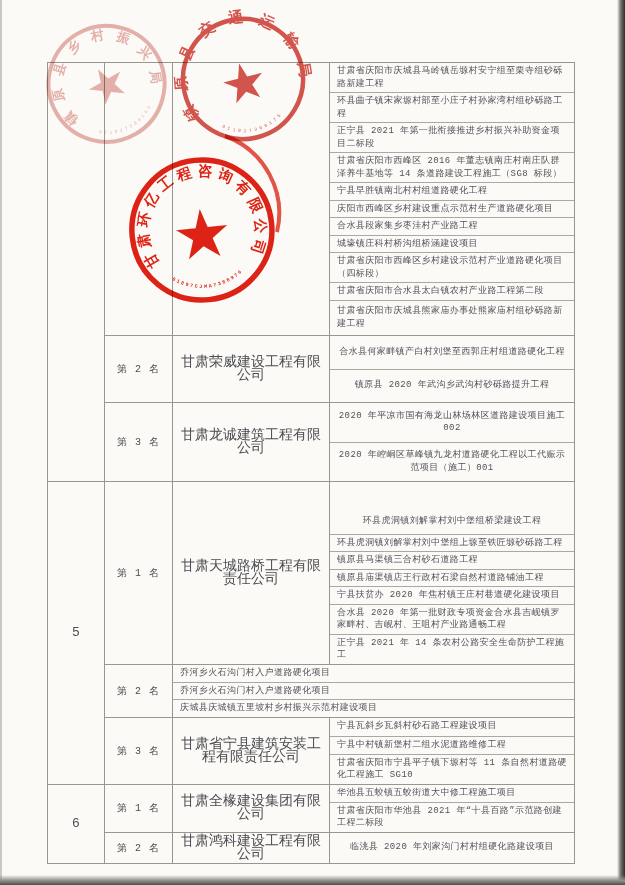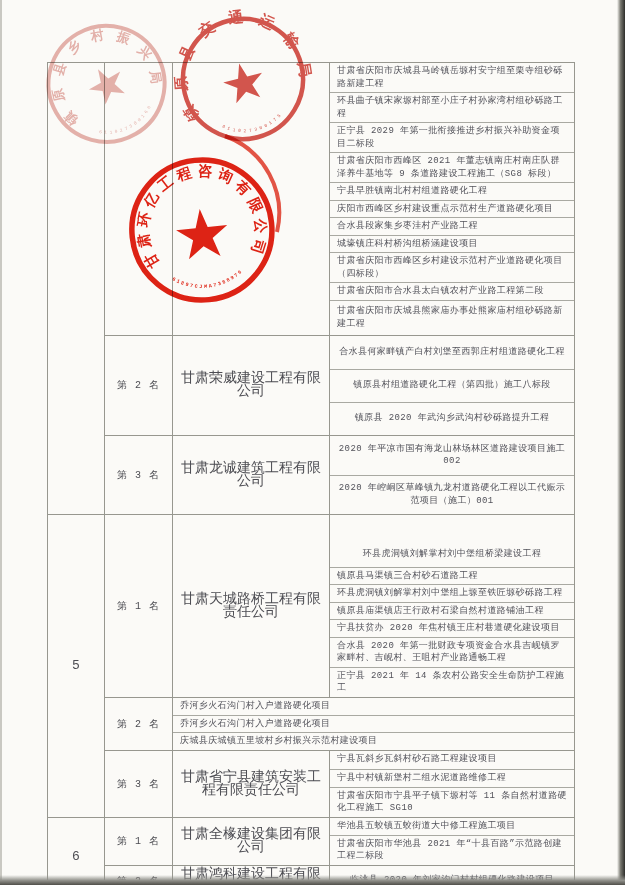--- a/index.html
+++ b/index.html
@@ -55,37 +55,36 @@
   <div class="rtable" id="rank-table">
       <div class="section s0">
         <div class="numcell"></div>
         <div class="groups">
           <div class="group g0">
             <div class="rankcell"></div>
             <div class="companycell"></div>
             <div class="projects">
               <div class="prow">甘肃省庆阳市庆城县马岭镇岳塬村安宁组至栗寺组砂砾路新建工程</div>
               <div class="prow">环县曲子镇宋家塬村部至小庄子村孙家湾村组砂砾路工程</div>
-              <div class="prow">正宁县 2029 年第一批衔接推进乡村振兴补助资金项目二标段</div>
-              <div class="prow">甘肃省庆阳市西峰区 2021 年董志镇南庄村南庄队群泽养牛基地等 9 条道路建设工程施工（SG8 标段）</div>
+              <div class="prow">正宁县 2021 年第一批衔接推进乡村振兴补助资金项目二标段</div>
+              <div class="prow">甘肃省庆阳市西峰区 2016 年董志镇南庄村南庄队群泽养牛基地等 14 条道路建设工程施工（SG8 标段）</div>
               <div class="prow">宁县早胜镇南北村村组道路硬化工程</div>
               <div class="prow">庆阳市西峰区乡村建设重点示范村生产道路硬化项目</div>
               <div class="prow">合水县段家集乡枣洼村产业路工程</div>
               <div class="prow">城壕镇庄科村桥沟组桥涵建设项目</div>
               <div class="prow">甘肃省庆阳市西峰区乡村建设示范村产业道路硬化项目（四标段）</div>
               <div class="prow">甘肃省庆阳市合水县太白镇农村产业路工程第二段</div>
               <div class="prow">甘肃省庆阳市庆城县熊家庙办事处熊家庙村组砂砾路新建工程</div>
             </div>
           </div>
           <div class="group g1">
             <div class="rankcell">第 2 名</div>
             <div class="companycell">甘肃荣威建设工程有限公司</div>
             <div class="projects">
               <div class="prow">合水县何家畔镇产白村刘堡至西郭庄村组道路硬化工程</div>
-              <div class="prow">镇原县村组道路硬化工程（第四批）施工八标段</div>
               <div class="prow">镇原县 2020 年武沟乡武沟村砂砾路提升工程</div>
             </div>
           </div>
           <div class="group g2">
             <div class="rankcell">第 3 名</div>
             <div class="companycell">甘肃龙诚建筑工程有限公司</div>
             <div class="projects">
               <div class="prow">2020 年平凉市国有海龙山林场林区道路建设项目施工 002</div>
               <div class="prow">2020 年崆峒区草峰镇九龙村道路硬化工程以工代赈示范项目（施工）001</div>
             </div>
@@ -93,22 +92,22 @@
         </div>
       </div>
       <div class="section s1">
         <div class="numcell">5</div>
         <div class="groups">
           <div class="group g0">
             <div class="rankcell">第 1 名</div>
             <div class="companycell">甘肃天城路桥工程有限责任公司</div>
             <div class="projects">
               <div class="prow">环县虎洞镇刘解掌村刘中堡组桥梁建设工程</div>
+              <div class="prow">环县虎洞镇刘解掌村刘中堡组上塬至铁匠塬砂砾路工程</div>
               <div class="prow">镇原县马渠镇三合村砂石道路工程</div>
-              <div class="prow">环县虎洞镇刘解掌村刘中堡组上塬至铁匠塬砂砾路工程</div>
               <div class="prow">镇原县庙渠镇店王行政村石梁自然村道路铺油工程</div>
               <div class="prow">宁县扶贫办 2020 年焦村镇王庄村巷道硬化建设项目</div>
               <div class="prow">合水县 2020 年第一批财政专项资金合水县吉岘镇罗家畔村、吉岘村、王咀村产业路通畅工程</div>
               <div class="prow">正宁县 2021 年 14 条农村公路安全生命防护工程施工</div>
             </div>
           </div>
           <div class="group g1">
             <div class="rankcell">第 2 名</div>
             <div class="projects">
               <div class="prow">乔河乡火石沟门村入户道路硬化项目</div>

